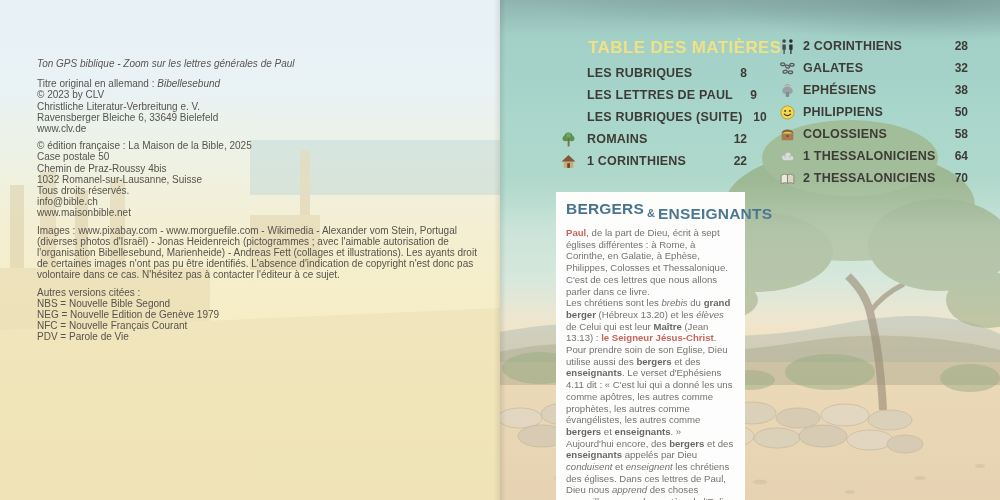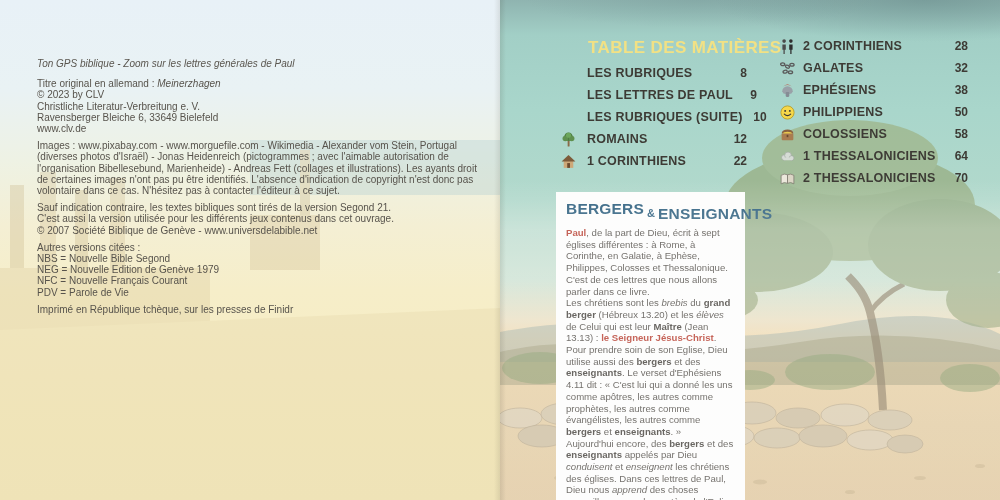--- a/index.html
+++ b/index.html
@@ -68,35 +68,38 @@
         <rect x="75" y="190" width="13" height="90" fill="#c3ae7f"></rect>
         <rect x="110" y="178" width="15" height="102" fill="#cdb88a"></rect>
         <rect x="0" y="268" width="210" height="65" fill="#d8c496"></rect>
         <rect x="250" y="215" width="70" height="55" fill="#cdb88a"></rect>
         <rect x="300" y="150" width="10" height="65" fill="#c3ae7f"></rect>
         <path d="M0 330 L500 308 L500 500 L0 500 z" fill="#e2d3a4"></path>
       </g>
     </svg>
     <div class="imprint">
       <p class="tagline">Ton GPS biblique - Zoom sur les lettres générales de Paul</p>
-      <p>Titre original en allemand : <i>Meinerzhagen</i>
+      <p>Titre original en allemand : <i>Bibellesebund</i>
 © 2023 by CLV
 Christliche Literatur-Verbreitung e. V.
 Ravensberger Bleiche 6, 33649 Bielefeld
 www.clv.de</p>
+      <p>© édition française : La Maison de la Bible, 2025
+Case postale 50
+Chemin de Praz-Roussy 4bis
+1032 Romanel-sur-Lausanne, Suisse
+Tous droits réservés.
+info@bible.ch
+www.maisonbible.net</p>
       <p>Images : www.pixabay.com - www.morguefile.com - Wikimedia - Alexander vom Stein, Portugal (diverses photos d'Israël) - Jonas Heidenreich (pictogrammes ; avec l'aimable autorisation de l'organisation Bibellesebund, Marienheide) - Andreas Fett (collages et illustrations). Les ayants droit de certaines images n'ont pas pu être identifiés. L'absence d'indication de copyright n'est donc pas volontaire dans ce cas. N'hésitez pas à contacter l'éditeur à ce sujet.</p>
-      <p>Sauf indication contraire, les textes bibliques sont tirés de la version Segond 21.
-C'est aussi la version utilisée pour les différents jeux contenus dans cet ouvrage.
-© 2007 Société Biblique de Genève - www.universdelabible.net</p>
       <p>Autres versions citées :
 NBS = Nouvelle Bible Segond
 NEG = Nouvelle Edition de Genève 1979
 NFC = Nouvelle Français Courant
 PDV = Parole de Vie</p>
-      <p>Imprimé en République tchèque, sur les presses de Finidr</p>
     </div>
   </div>
 
   <div class="page-right">
     <svg class="scenery" width="500" height="500" viewBox="0 0 500 500">
       <path d="M0 332 Q80 316 160 330 T340 324 T500 334 L500 362 L0 362 z" fill="#8fa5a0" opacity="0.45"></path>
       <path d="M0 352 Q60 338 130 348 T300 342 T500 350 L500 385 L0 385 z" fill="#97946f" opacity="0.5"></path>
       <g fill="#7e9661" opacity="0.5">
         <ellipse cx="40" cy="368" rx="38" ry="16"></ellipse>
         <ellipse cx="120" cy="376" rx="30" ry="13"></ellipse>

